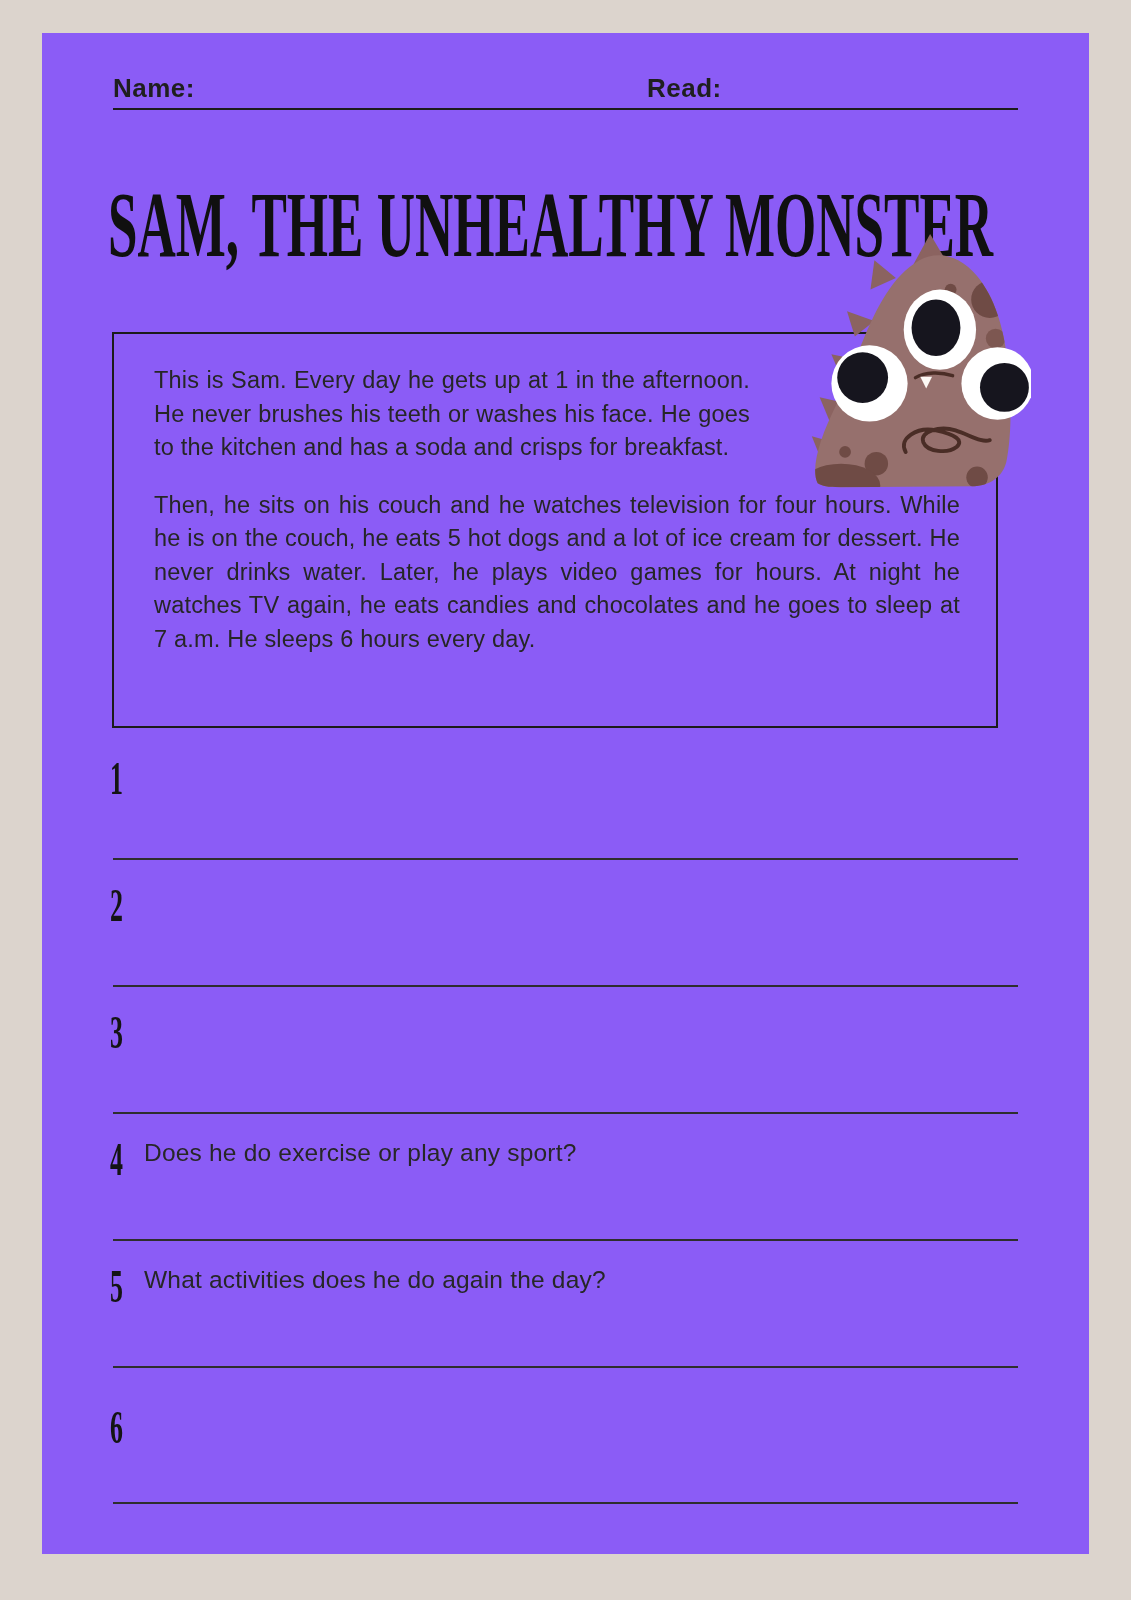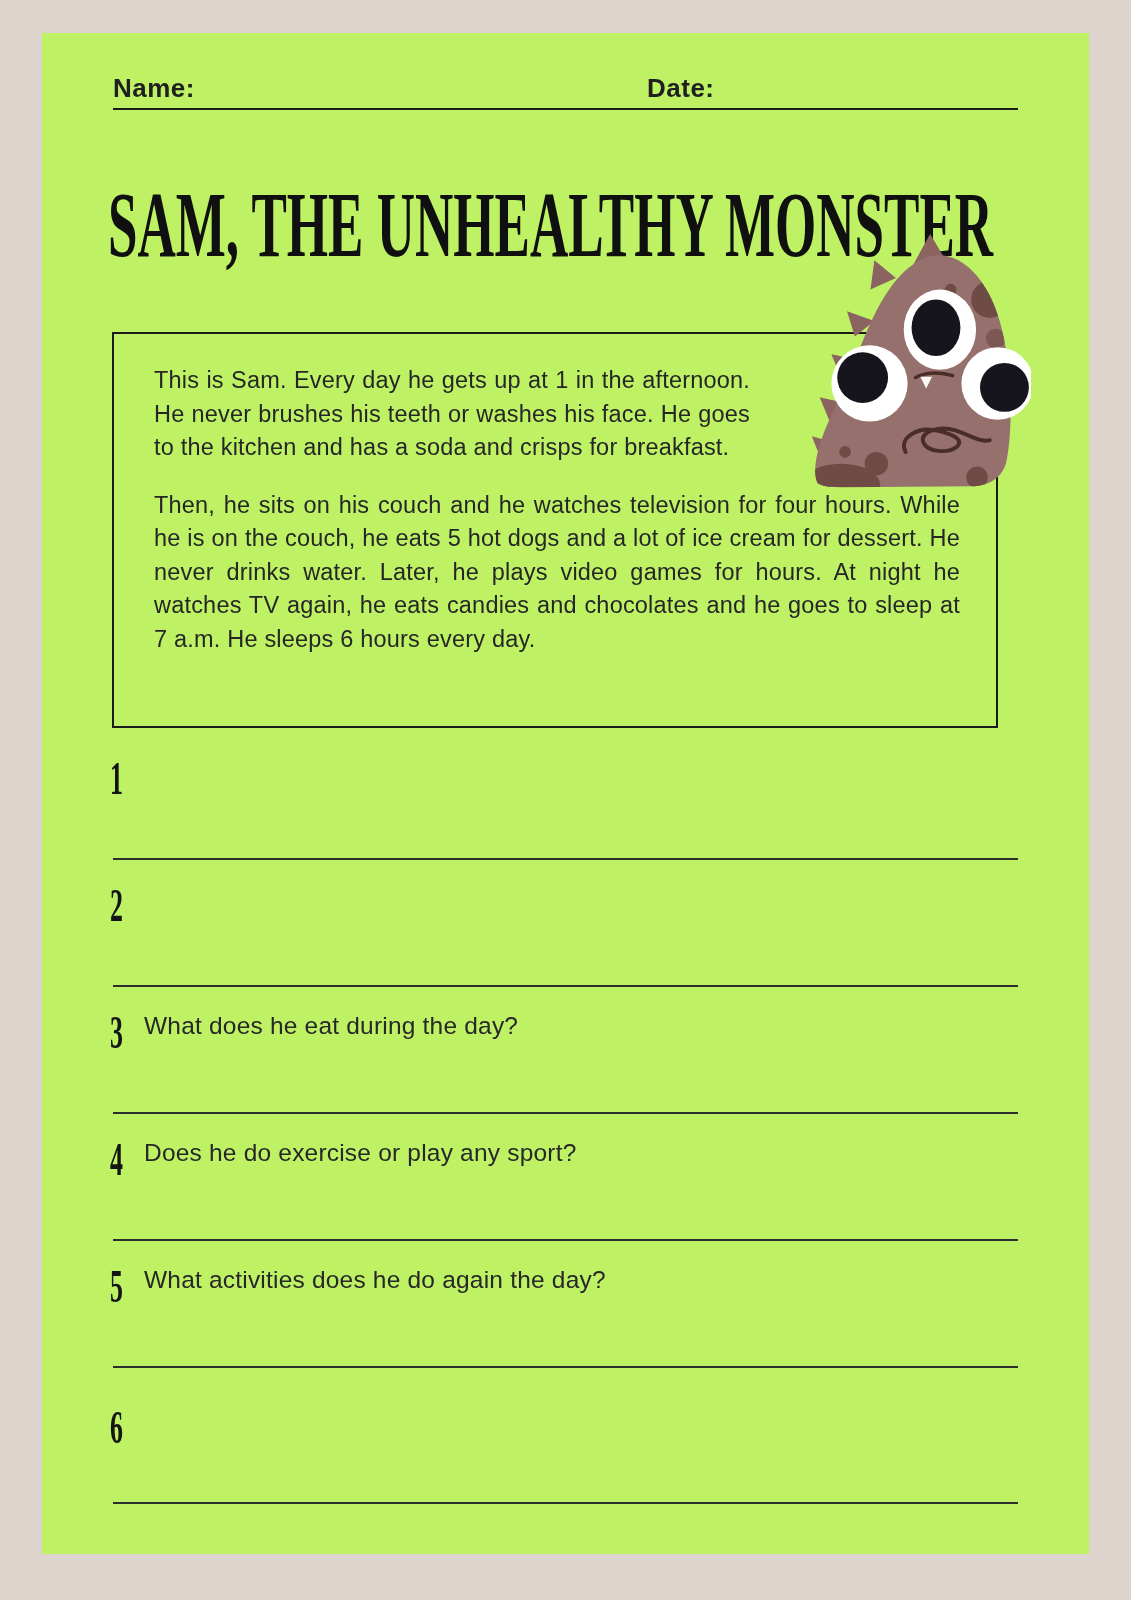--- a/index.html
+++ b/index.html
@@ -6,21 +6,21 @@
   body {
     width:1131px; height:1600px;
     background:#dcd4cd;
     font-family:"Liberation Sans", sans-serif;
     position:relative;
     overflow:hidden;
   }
   .page {
     position:absolute; left:42px; top:33px;
     width:1047px; height:1521px;
-    background:#bef264;
+    background:#8b5cf6;
   }
   
   .hdr-label {
     position:absolute; top:40px;
     font-size:26px; font-weight:700; color:#1f1f1f;
     letter-spacing:0.5px;
   }
   .hdr-name { left:71px; }
   .hdr-date { left:605px; }
   .hdr-line {
@@ -87,21 +87,21 @@
     width:905px; height:0;
     border-top:2px solid #2e2e2e;
   }
 </style>
 </head>
 <body>
 
 <div class="page">
 
   <span class="hdr-label hdr-name">Name:</span>
-  <span class="hdr-label hdr-date">Date:</span>
+  <span class="hdr-label hdr-date">Read:</span>
   <div class="hdr-line"></div>
 
   <h1 class="title">SAM, THE UNHEALTHY MONSTER</h1>
 
 
   <div class="passage-box">
     <p class="passage-p1">This is Sam. Every day he gets up at 1 in the afternoon. He never brushes his teeth or washes his face. He goes to the kitchen and has a soda and crisps for breakfast.</p>
     <p class="passage-p2">Then, he sits on his couch and he watches television for four hours. While he is on the couch, he eats 5 hot dogs and a lot of ice cream for dessert. He never drinks water. Later, he plays video games for hours. At night he watches TV again, he eats candies and chocolates and he goes to sleep at 7 a.m. He sleeps 6 hours every day.</p>
   </div>
 
@@ -152,21 +152,20 @@
       <div class="question" style="top: 722px;">
         <span class="q-num">1</span>
       </div>
       <div class="answer-line" style="top: 825px;"></div>
       <div class="question" style="top: 849px;">
         <span class="q-num">2</span>
       </div>
       <div class="answer-line" style="top: 952px;"></div>
       <div class="question" style="top: 976px;">
         <span class="q-num">3</span>
-        <span class="q-text">What does he eat during the day?</span>
       </div>
       <div class="answer-line" style="top: 1079px;"></div>
       <div class="question" style="top: 1103px;">
         <span class="q-num">4</span>
         <span class="q-text">Does he do exercise or play any sport?</span>
       </div>
       <div class="answer-line" style="top: 1206px;"></div>
       <div class="question" style="top: 1230px;">
         <span class="q-num">5</span>
         <span class="q-text">What activities does he do again the day?</span>

